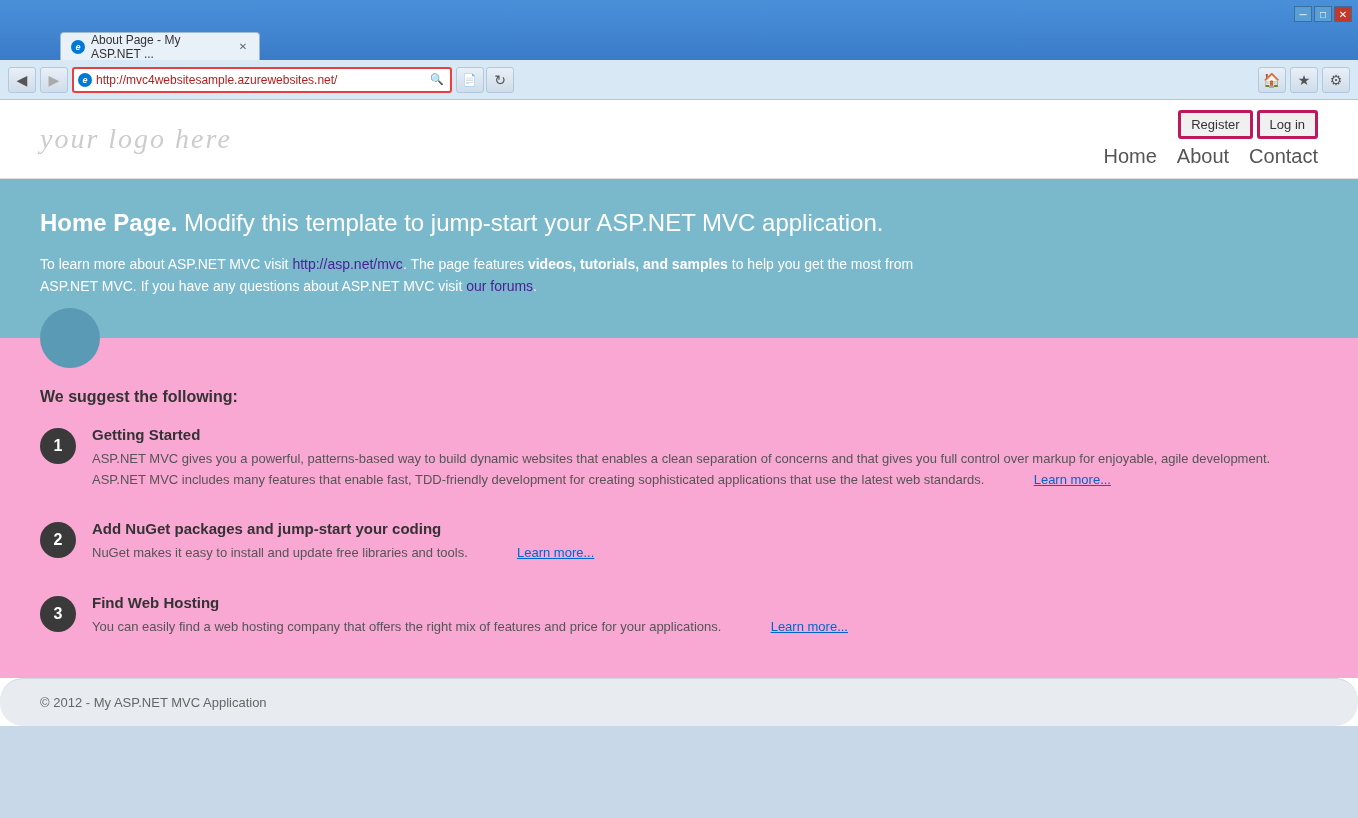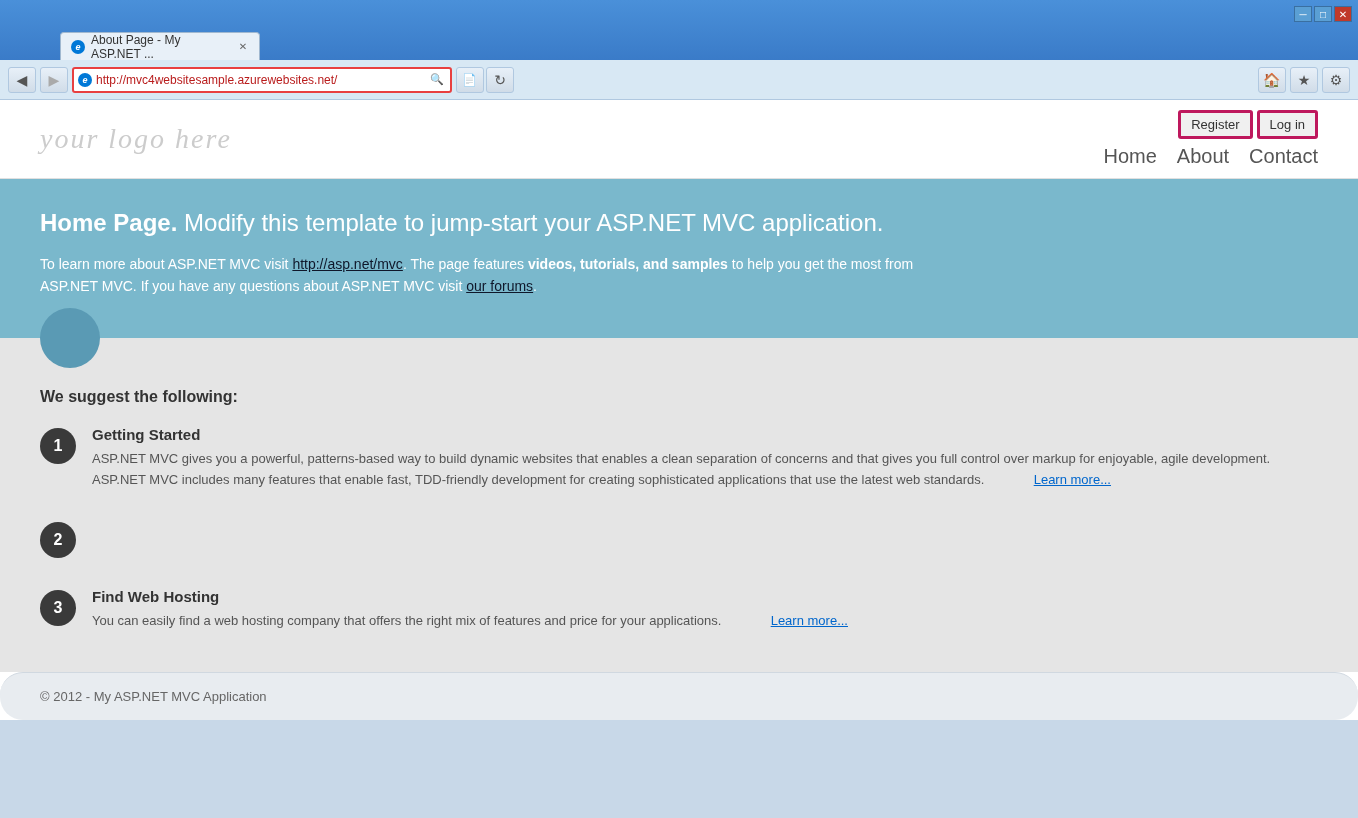--- a/index.html
+++ b/index.html
@@ -232,37 +232,36 @@
     .hero-title span.normal {
       font-weight: normal;
     }
     .hero-body {
       font-size: 14px;
       line-height: 1.6;
       color: white;
       max-width: 900px;
     }
     .hero-link {
-      color: #0f172a;
-      text-decoration: underline;
+      color: #4c1d95;
       cursor: pointer;
     }
     .hero-circle {
       position: absolute;
       bottom: -30px;
       left: 40px;
       width: 60px;
       height: 60px;
       background: #5a9ab4;
       border-radius: 50%;
     }
 
     
     .main-content {
-      background: #e5e5e5;
+      background: #f9a8d4;
       padding: 40px 40px 40px 40px;
       min-height: 300px;
     }
     .suggest-heading {
       font-size: 16px;
       font-weight: bold;
       color: #333;
       margin-bottom: 20px;
       margin-top: 10px;
     }
@@ -408,20 +407,27 @@
           <div class="step-title">Getting Started</div>
           <div class="step-desc">
             <span>ASP.NET MVC gives you a powerful, patterns-based way to build dynamic websites that enables a clean separation of concerns and that gives you full control over markup for enjoyable, agile development. ASP.NET MVC includes many features that enable fast, TDD-friendly development for creating sophisticated applications that use the latest web standards.</span>
             &nbsp;<a class="learn-link">Learn more...</a>
           </div>
         </div>
       </div>
 
       <div class="step-item">
         <div class="step-number">2</div>
+        <div class="step-content">
+          <div class="step-title">Add NuGet packages and jump-start your coding</div>
+          <div class="step-desc">
+            <span>NuGet makes it easy to install and update free libraries and tools.</span>
+            &nbsp;<a class="learn-link">Learn more...</a>
+          </div>
+        </div>
       </div>
 
       <div class="step-item">
         <div class="step-number">3</div>
         <div class="step-content">
           <div class="step-title">Find Web Hosting</div>
           <div class="step-desc">
             <span>You can easily find a web hosting company that offers the right mix of features and price for your applications.</span>
             &nbsp;<a class="learn-link">Learn more...</a>
           </div>

